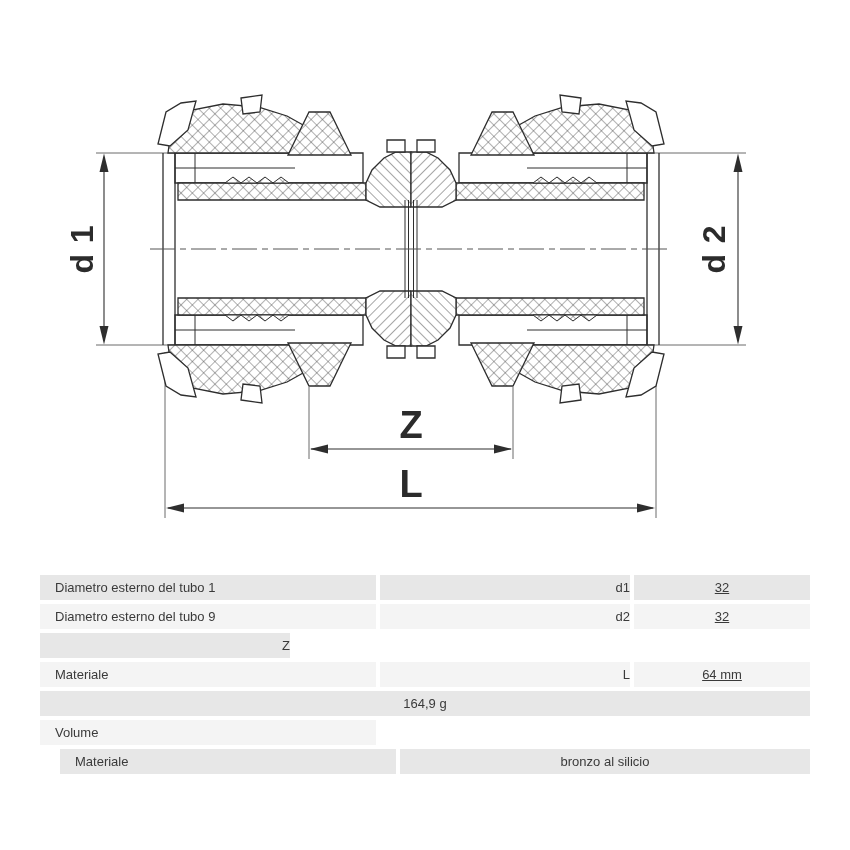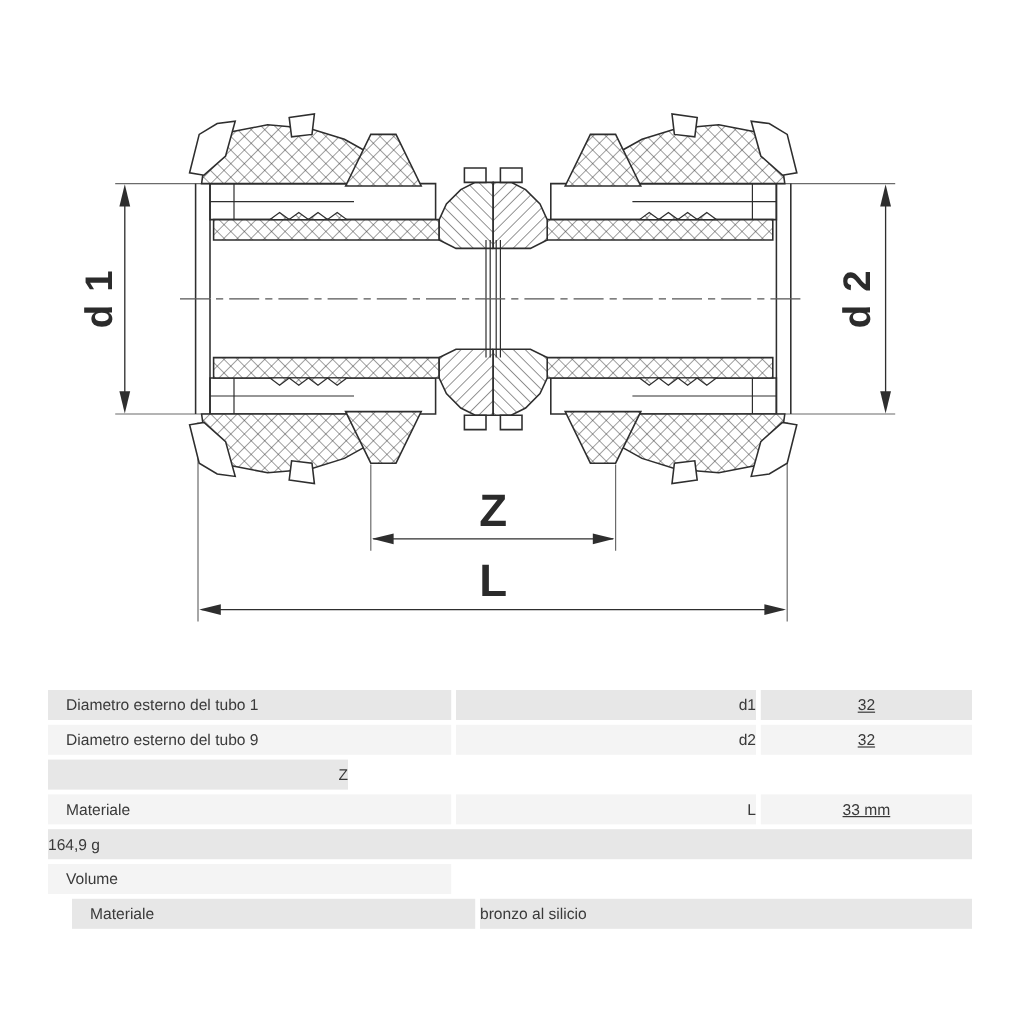--- a/index.html
+++ b/index.html
@@ -9,21 +9,21 @@
   }
   .drawing-wrap { position:absolute; left:0; top:0; width:850px; height:570px; }
   .spec-table { position:absolute; left:40px; top:575px; width:770px; }
   .spec-row { display:flex; height:25px; line-height:25px; margin-bottom:4px;
               font-size:13px; color:#3a3a3a; }
   .spec-row:last-child { margin-bottom:0;padding-left:20px; }
   .c1 { width:336px; padding-left:15px; box-sizing:border-box; margin-right:4px;
         white-space:nowrap; overflow:hidden; }
   .c2 { width:250px; text-align:right; margin-right:4px; }
   .c3 { flex:1; text-align:center;text-decoration:underline; }
-  .cwide { flex:1; }
+  .cwide { flex:1; text-align:center; }
   .dark  { background:#e7e7e7; }
   .light { background:#f4f4f4; }
 </style>
 </head>
 <body>
 
 <div class="drawing-wrap">
 <svg viewBox="0 0 850 570" width="850" height="570">
   <defs>
     <pattern id="xh" width="8" height="8" patternUnits="userSpaceOnUse" patternTransform="rotate(45)">
@@ -107,21 +107,21 @@
     <div class="c1 light">Diametro esterno del tubo 9</div>
     <div class="c2 light">d2</div>
     <div class="c3 light">32</div>
   </div>
   <div class="spec-row">
     <div class="c2 dark">Z</div>
   </div>
   <div class="spec-row">
     <div class="c1 light">Materiale</div>
     <div class="c2 light">L</div>
-    <div class="c3 light">33 mm</div>
+    <div class="c3 light">64 mm</div>
   </div>
   <div class="spec-row">
     <div class="cwide dark">164,9 g</div>
   </div>
   <div class="spec-row">
     <div class="c1 light">Volume</div>
   </div>
   <div class="spec-row">
     <div class="c1 dark">Materiale</div>
     <div class="cwide dark">bronzo al silicio</div>

